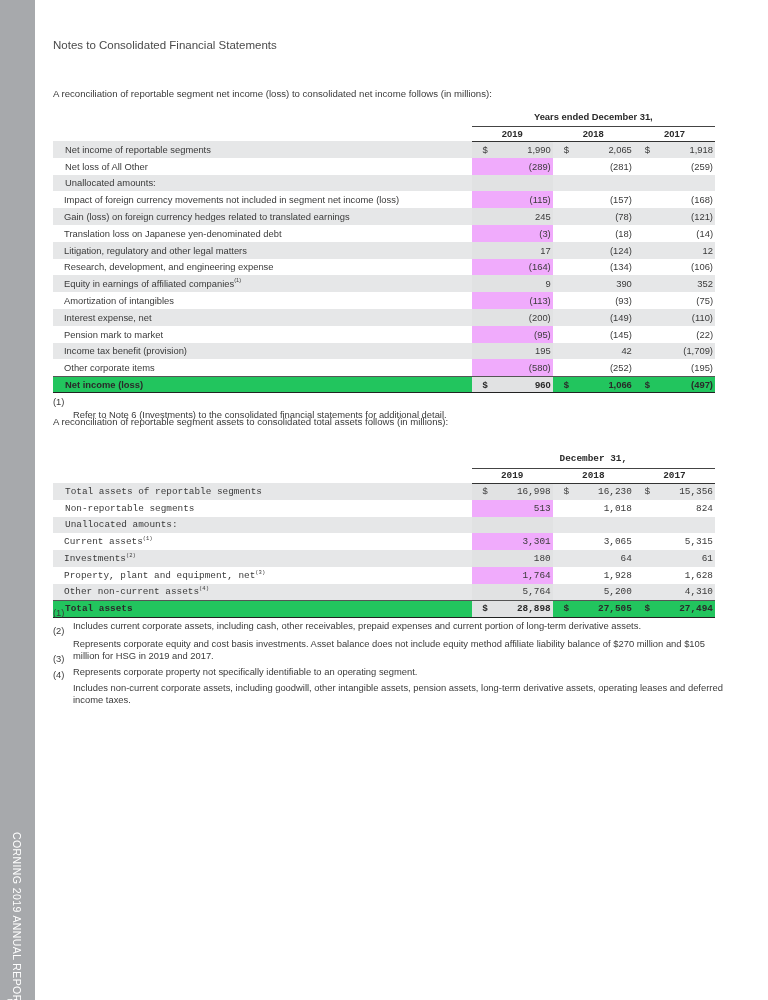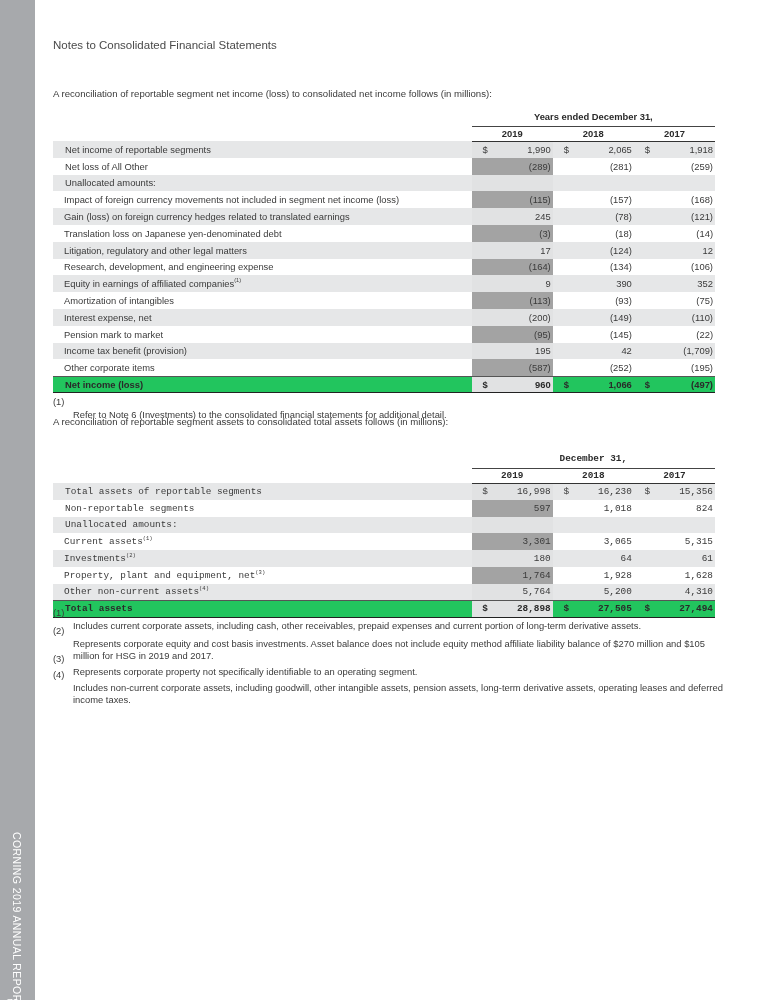--- a/index.html
+++ b/index.html
@@ -33,21 +33,21 @@
   table.fin {
     position: absolute; left: 53px; width: 662px;
     border-collapse: collapse; font-size: 9.4px; color: #3a3a3a;
   }
   table.fin td { height: 16.8px; padding: 0; vertical-align: middle; white-space: nowrap; }
   table.fin td.lbl { width: 418px; padding-left: 12px; }
   table.fin td.lbl.ind { padding-left: 11px; }
   table.fin td.cur { width: 27px; text-align: center; }
   table.fin td.val { width: 54px; text-align: right; padding-right: 2px; }
   table.fin tr.shade td { background: #e6e7e8; }
-  table.fin tr td.c19 { background: #a3a3a3; }
+  table.fin tr td.c19 { background: #f0abfc; }
   table.fin tr.shade td.c19 { background: #e1e2e3; }
   table.fin tr.total td { font-weight: bold; color: #2a2a2a; border-top: 1.5px solid #555; border-bottom: 1.5px solid #222; background: #22c55e; }
   table.fin tr.total td.c19 { background: #e1e2e3; }
 
   table.fin tr.hdr1 td { height: 18px; font-weight: bold; font-size: 9.4px; color: #2a2a2a; text-align: center; }
   table.fin tr.hdr1 td.span { border-bottom: 1.2px solid #444; }
   table.fin tr.hdr2 td { height: 15px; font-weight: bold; font-size: 9.4px; color: #2a2a2a; text-align: center; border-bottom: 1.5px solid #333; }
   table.fin tr.hdr2 td.blank { border-bottom: 1.5px solid #333; }
 
   sup { font-size: 5.5px; vertical-align: top; position: relative; top: -1px; }
@@ -193,21 +193,21 @@
         <td class="cur c19"></td>
         <td class="val c19">195</td>
         <td class="cur"></td>
         <td class="val">42</td>
         <td class="cur"></td>
         <td class="val">(1,709)</td>
       </tr>
       <tr class="">
         <td class="lbl ind"><span>Other corporate items</span></td>
         <td class="cur c19"></td>
-        <td class="val c19">(587)</td>
+        <td class="val c19">(580)</td>
         <td class="cur"></td>
         <td class="val">(252)</td>
         <td class="cur"></td>
         <td class="val">(195)</td>
       </tr>
       <tr class="total">
         <td class="lbl">Net income (loss)</td>
         <td class="cur c19">$</td>
         <td class="val c19">960</td>
         <td class="cur">$</td>
@@ -241,21 +241,21 @@
         <td class="cur c19">$</td>
         <td class="val c19">16,998</td>
         <td class="cur">$</td>
         <td class="val">16,230</td>
         <td class="cur">$</td>
         <td class="val">15,356</td>
       </tr>
       <tr class="">
         <td class="lbl"><span>Non-reportable segments</span></td>
         <td class="cur c19"></td>
-        <td class="val c19">597</td>
+        <td class="val c19">513</td>
         <td class="cur"></td>
         <td class="val">1,018</td>
         <td class="cur"></td>
         <td class="val">824</td>
       </tr>
       <tr class="shade">
         <td class="lbl"><span>Unallocated amounts:</span></td>
         <td class="cur c19"></td>
         <td class="val c19"></td>
         <td class="cur"></td>

